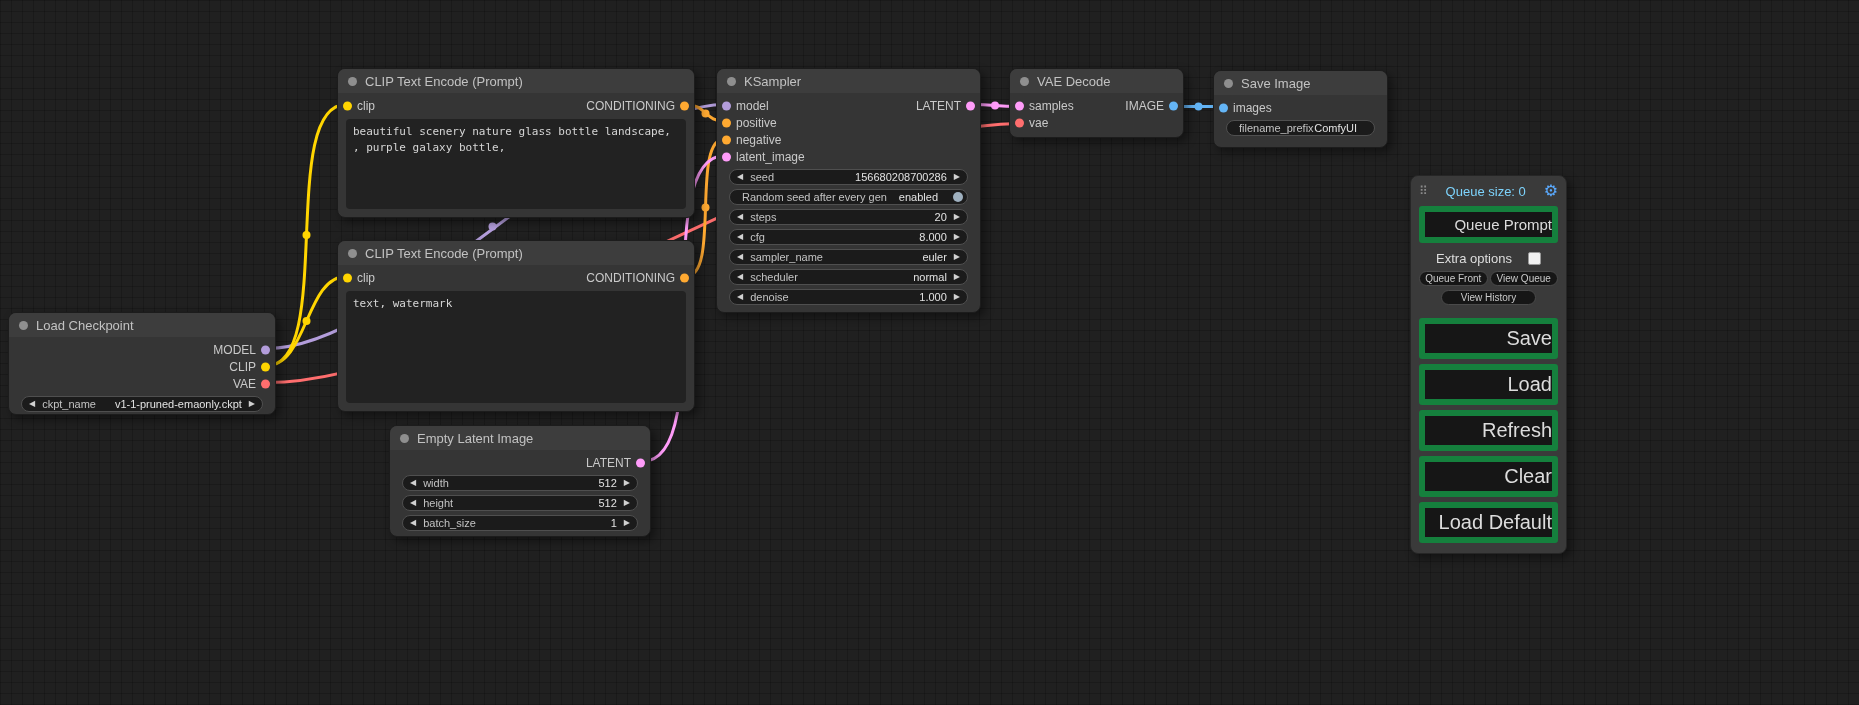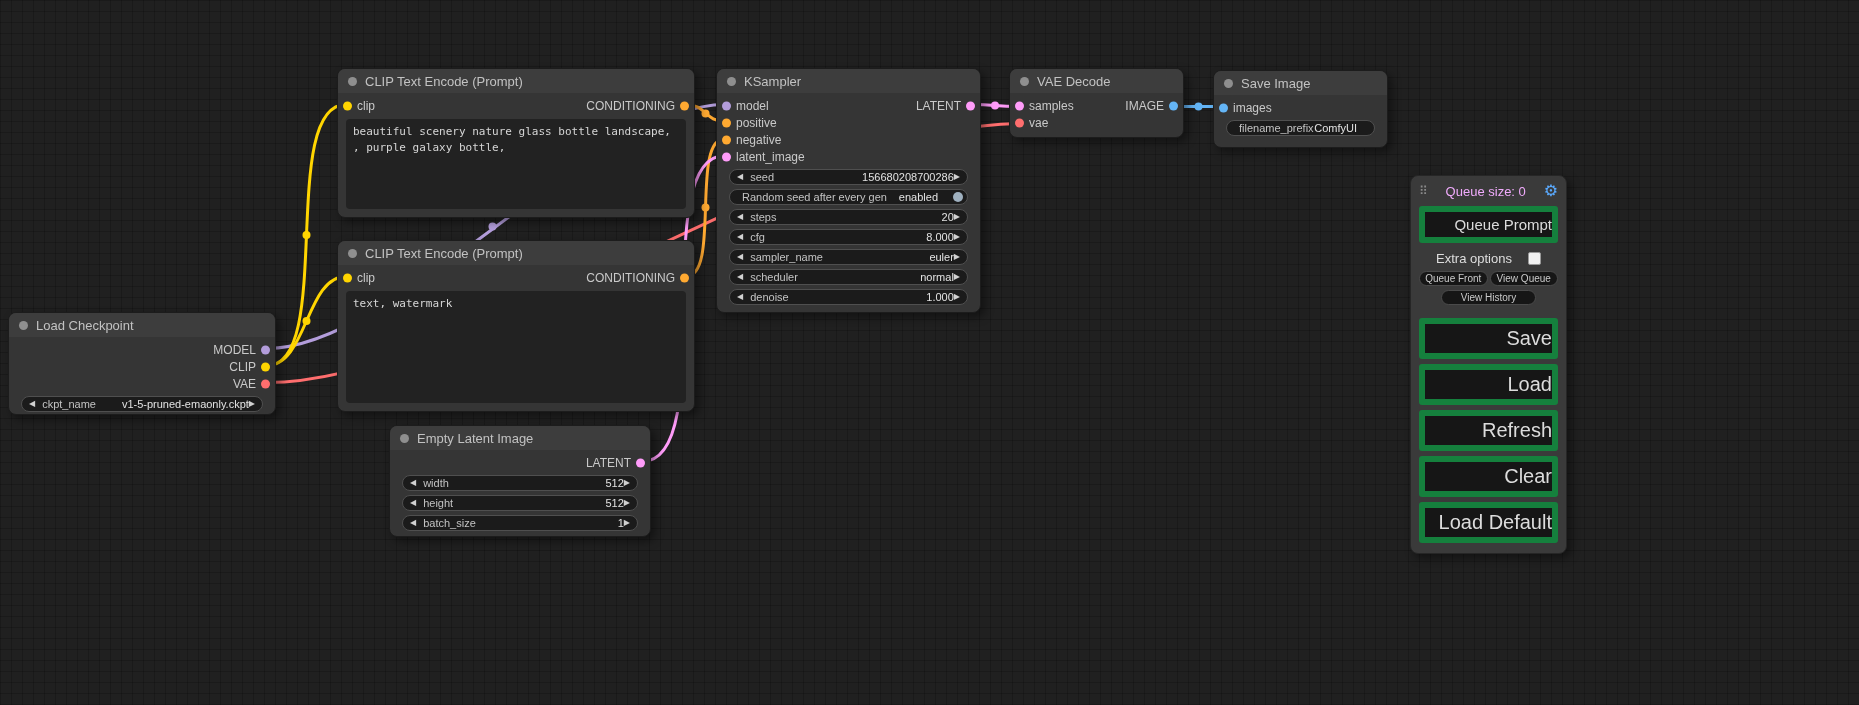--- a/index.html
+++ b/index.html
@@ -58,39 +58,39 @@
   .c-image{background:var(--c-image,#64B5F6);}
   
   .widget{
     height:16px;margin:4px 12px 0;box-sizing:border-box;
     background:#1b1b1b;border:1px solid #4f4f4f;border-radius:9px;
     display:flex;align-items:center;font-size:11px;color:#cfcfcf;padding:0 7px;
     white-space:nowrap;overflow:hidden;
   }
   .arrow{font-size:8px;color:#d0d0d0;line-height:1;flex:none;}
   .w-label{margin-left:7px;color:#c3c3c3;}
-  .w-value{margin-left:auto;color:#e2e2e2;}
+  .w-value{margin-left:auto;margin-right:7px;color:#e2e2e2;}
   .widget.noarrow .w-label{margin-left:5px;}
   .widget.noarrow .w-value{margin-right:10px;}
   .knob{width:10px;height:10px;border-radius:50%;background:var(--c-toggle_knob,#9fb0bf);flex:none;margin-left:5px;margin-right:-3px;}
   .prompt-box{
     position:absolute;left:8px;right:8px;bottom:8px;top:50px;
     background:#222;border-radius:4px;padding:5px 7px;box-sizing:border-box;
     font-family:"DejaVu Sans Mono",monospace;font-size:11px;line-height:1.45;
     color:#d6d6d6;white-space:pre-wrap;word-break:break-word;overflow:hidden;
   }
   
   .menu{
     position:absolute;left:1410px;top:175px;width:157px;z-index:3;box-sizing:border-box;
     background:#3a3a3a;border:1px solid #262626;border-radius:8px;
     padding:5px 8px 10px;box-shadow:4px 4px 10px rgba(0,0,0,0.45);
   }
   .menu-header{display:flex;align-items:center;height:20px;}
   .drag{color:#8a8a8a;font-size:12px;cursor:move;flex:none;}
-  .qsize{flex:1;text-align:center;color:#f0abfc;font-size:13px;}
+  .qsize{flex:1;text-align:center;color:#7dd3fc;font-size:13px;}
   .gear{color:var(--c-gear,#5aaaff);font-size:16px;line-height:1;cursor:pointer;flex:none;}
   .btn{
     display:block;width:100%;box-sizing:border-box;
     background:#161616;border:6px solid #15803d;border-radius:3px;
     color:#dcdcdc;text-align:right;font-family:inherit;cursor:pointer;
   }
   .btn.qp{margin-top:5px;font-size:15px;padding:4px 0;}
   .btn.big{font-size:20px;padding:3px 0;margin-top:5px;}
   .btn.big.first{margin-top:13px;}
   .extra-row{display:flex;align-items:center;justify-content:center;gap:16px;margin-top:8px;font-size:13px;color:#dedede;}
@@ -141,21 +141,21 @@
       <span class="sdot out c-clip"></span>
     </div>
     <div class="srow outrow">
       <span class="slabel">VAE</span>
       <span class="sdot out c-vae"></span>
     </div>
   </div>
   <div class="widget">
     <span class="arrow">◀</span>
     <span class="w-label">ckpt_name</span>
-    <span class="w-value">v1-5-pruned-emaonly.ckpt</span>
+    <span class="w-value">v1-1-pruned-emaonly.ckpt</span>
     <span class="arrow">▶</span>
   </div>
 </div>
 
 <div class="node" style="left:337px;top:68px;width:358px;height:150px">
   <div class="ntitle">
     <span class="tdot"></span>
     <span>CLIP Text Encode (Prompt)</span>
   </div>
   <div class="slots">

